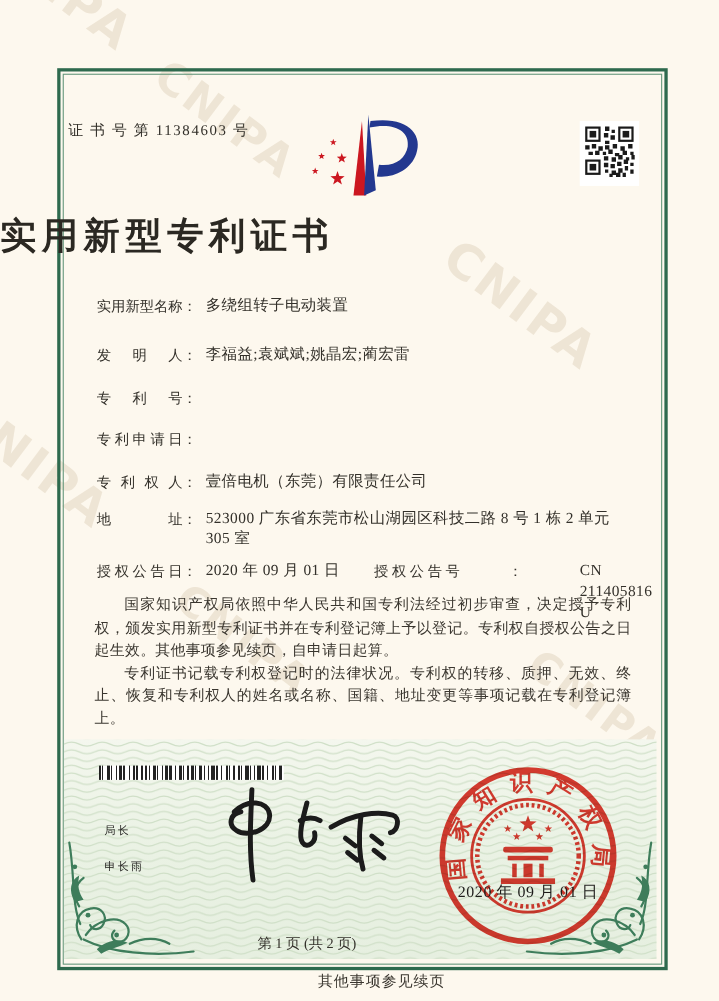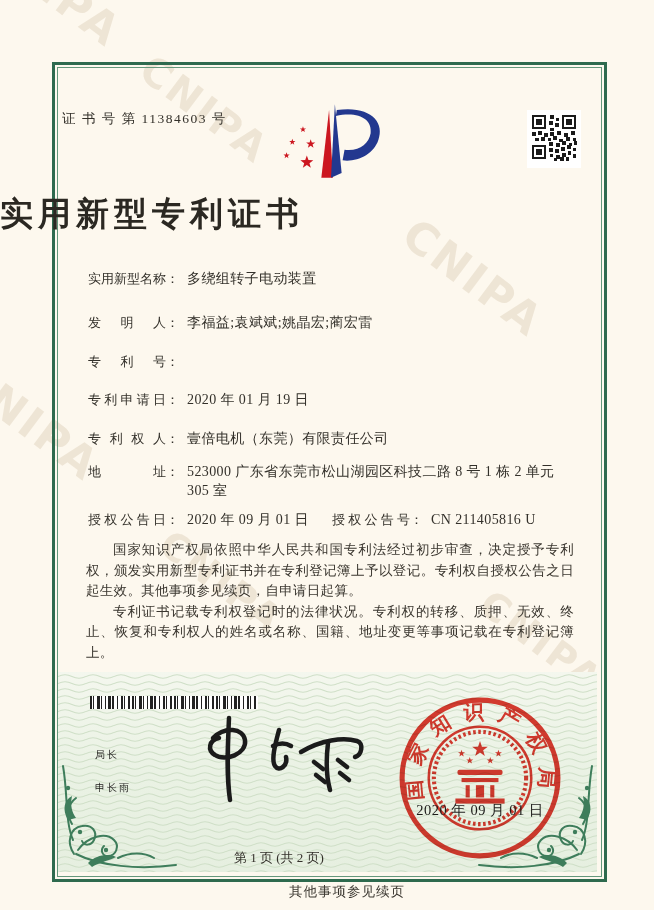--- a/index.html
+++ b/index.html
@@ -26,21 +26,21 @@
   .cert-no{position:absolute; left:62px; top:110px; font-size:13.5px; letter-spacing:1.5px; z-index:3;}
   .logo{position:absolute; left:273px; top:100px; z-index:3;}
   .qr{position:absolute; left:527px; top:110px; z-index:3; background:#ffffff; padding:2px;}
   .title{position:absolute; left:0; top:192px; width:516px; 
     font-size:33px; font-weight:bold; letter-spacing:5px; color:#2b2822; z-index:3;}
   
   .frow{position:absolute; left:88px; width:486px; display:flex; align-items:flex-start; z-index:3; line-height:19px;}
   .flabel{display:inline-block; width:78px; font-size:13px; text-align:justify; text-align-last:justify; flex:0 0 78px;}
   .fcolon{font-size:13px; margin:0 8px 0 0; flex:0 0 auto;}
   .fvalue{font-size:14px; letter-spacing:0.4px; flex:1 1 auto;}
-  .frow2{left:332px; width:240px;}
+  .frow2{left:340px; width:240px;gap:44px;}
   
   .bodytext{position:absolute; left:86px; top:540px; width:488px; z-index:3;
     font-size:13.5px; line-height:20.5px; text-align:justify; color:#3a362f; letter-spacing:0.3px;}
   .bodytext p{margin:0; text-indent:2em;}
   
   .barcode{position:absolute; left:90px; top:696px; width:168px; height:13px; z-index:3;
     background:repeating-linear-gradient(90deg,
       #222 0 2px,#fff 2px 3px,#222 3px 4px,#fff 4px 7px,#222 7px 10px,#fff 10px 11px,
       #222 11px 12px,#fff 12px 15px,#222 15px 16px,#fff 16px 18px,#222 18px 21px,
       #fff 21px 22px,#222 22px 24px,#fff 24px 27px,#222 27px 28px,#fff 28px 31px,
@@ -180,21 +180,20 @@
       <span class="fcolon">：</span>
       <span class="fvalue">李福益;袁斌斌;姚晶宏;蔺宏雷</span>
   </div>
   <div class="frow" style="top:352px">
     <span class="flabel">专利号</span>
       <span class="fcolon">：</span>
   </div>
   <div class="frow" style="top:390px">
     <span class="flabel">专利申请日</span>
       <span class="fcolon">：</span>
-      <span class="fvalue">2020 年 01 月 19 日</span>
   </div>
   <div class="frow" style="top:429px">
     <span class="flabel">专利权人</span>
       <span class="fcolon">：</span>
       <span class="fvalue">壹倍电机（东莞）有限责任公司</span>
   </div>
   <div class="frow" style="top:462px">
     <span class="flabel">地址</span>
       <span class="fcolon">：</span>
       <span class="fvalue" style="max-width:392px">523000 广东省东莞市松山湖园区科技二路 8 号 1 栋 2 单元 305 室</span>

